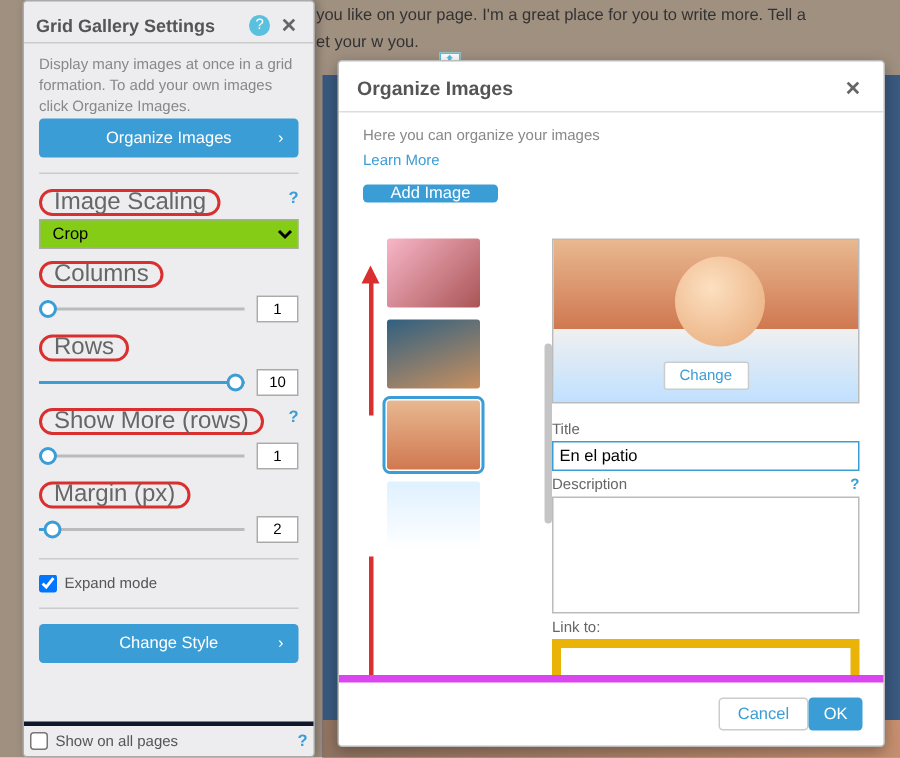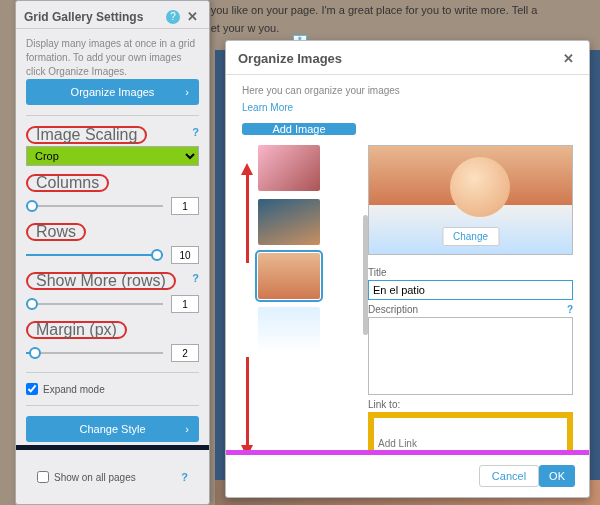--- a/index.html
+++ b/index.html
@@ -27,21 +27,21 @@
 .help{color:#3b9dd6;font-weight:bold;font-size:11px;position:absolute;right:0;top:0;cursor:pointer}
 .select{width:100%;height:20px;border:1px solid #aaa;background:#84cc16;font-size:11px;padding:0 4px}
 .slider{position:relative;flex:1;height:14px}
 .track{position:absolute;top:6px;left:0;right:0;height:2px;background:#bbb}
 .fill{position:absolute;top:6px;left:0;height:2px;background:#3b9dd6}
 .thumb{position:absolute;top:1px;width:12px;height:12px;border-radius:50%;background:#fff;border:2px solid #3b9dd6}
 .numbox{width:28px;height:18px;margin-left:8px;border:1px solid #aaa;text-align:center;font-size:10px;background:#fff}
 .hr{height:1px;background:#ccc;margin:10px 0}
 .chk{display:flex;align-items:center;font-size:10px;color:#555;gap:5px}
 .chk input{width:12px;height:12px}
-.panel-ft{border-top:5px solid #0f172a;padding:21px;display:flex;align-items:center;justify-content:space-between}
+.panel-ft{border-top:3px solid #0f172a;padding:4px;display:flex;align-items:center;justify-content:space-between}
 
 
 .modal{position:absolute;left:225px;top:40px;width:365px;height:458px;background:#fff;border:1px solid #bbb;border-radius:3px;box-shadow:0 3px 10px rgba(0,0,0,.3);display:flex;flex-direction:column}
 .modal-hd{display:flex;align-items:center;padding:10px 12px 8px;border-bottom:1px solid #ddd}
 .modal-hd .t{font-weight:bold;color:#555;font-size:13px;flex:1}
 .modal-body{padding:10px 16px;flex:1;overflow:hidden;display:flex;flex-direction:column}
 .sub{color:#888;font-size:10px;margin-bottom:6px}
 .lnk{color:#3b9dd6;font-size:10px;cursor:pointer;margin-bottom:10px;display:inline-block}
 .content{display:flex;gap:14px;flex:1}
 .col-left{width:112px;display:flex;gap:6px}
@@ -175,21 +175,21 @@
 </div>
 
 <div class="modal">
   <div class="modal-hd">
     <span class="t">Organize Images</span>
     <span class="close">✕</span>
   </div>
   <div class="modal-body">
     <div class="sub">Here you can organize your images</div>
     <a class="lnk">Learn More</a>
-    <button class="big-btn" style="width:114px;margin-bottom:10px">Add Image</button>
+    <button class="big-btn" style="width:90px;margin-bottom:24px">Add Image</button>
 
     <div class="content">
       <div class="col-left" style="position:relative">
         <div class="arrows">
           <div class="arrow arrow-up"></div>
           <div class="arrow arrow-down"></div>
         </div>
         <div class="thumbs" style="position:relative">
           <div class="thumb-img t1"></div>
           <div class="thumb-img t2"></div>

